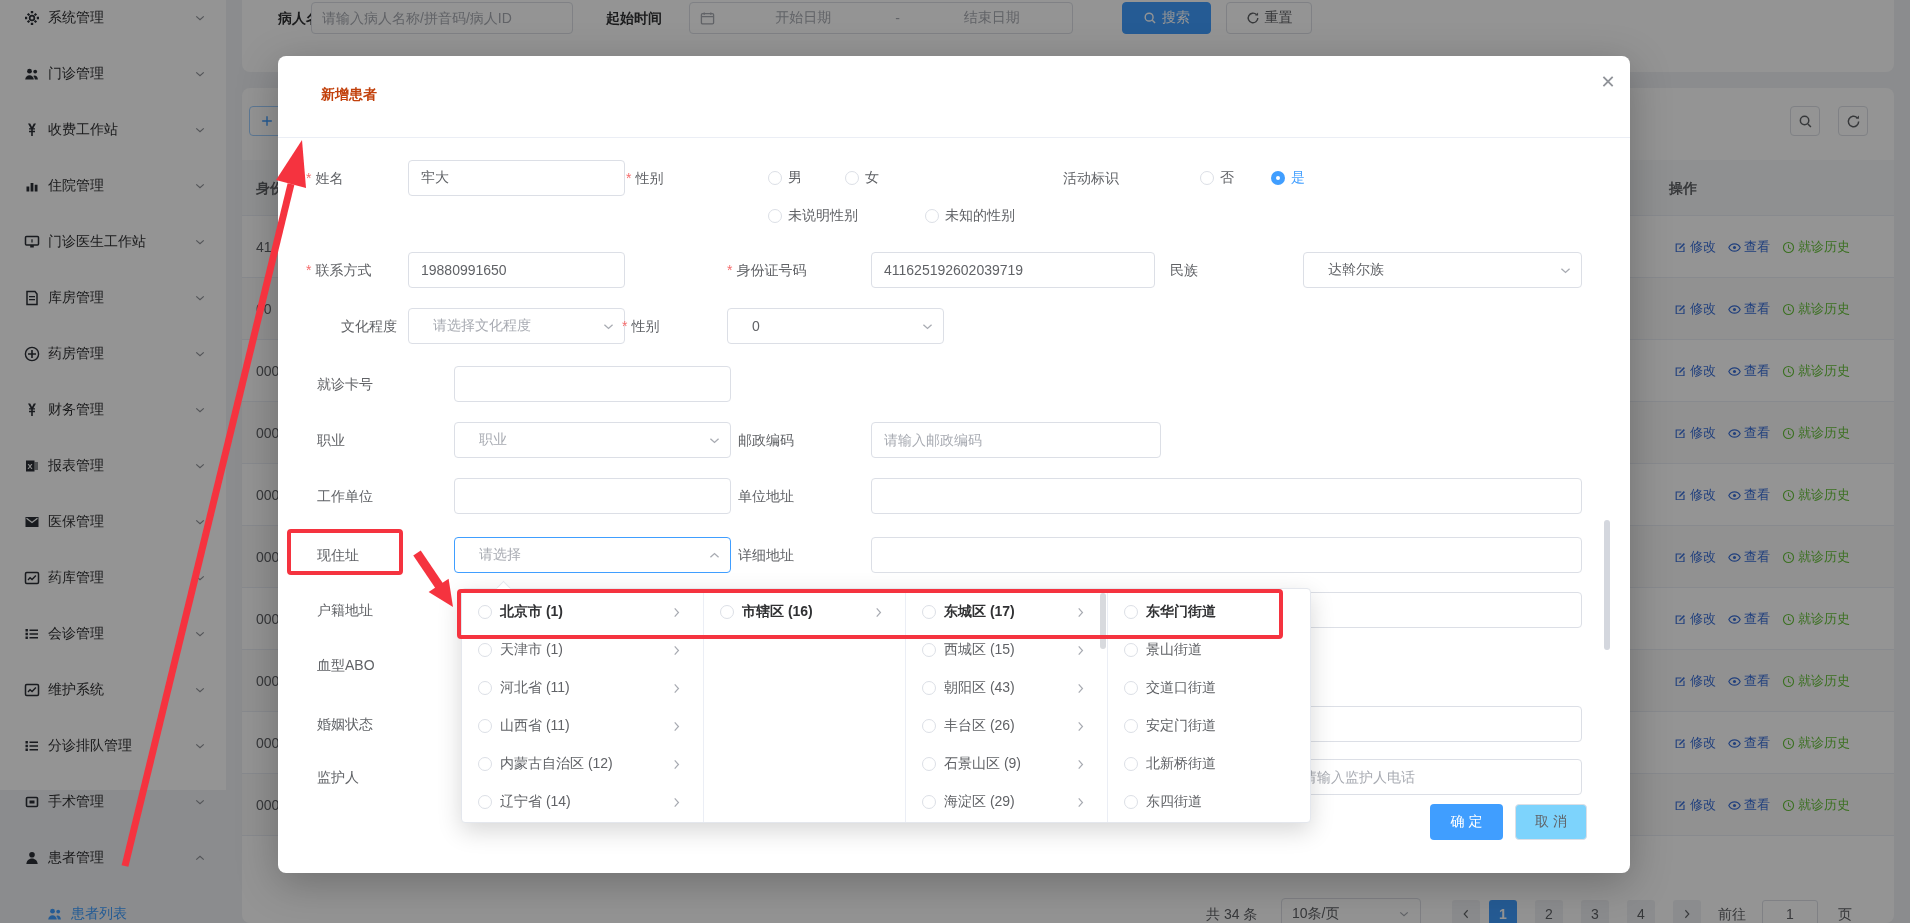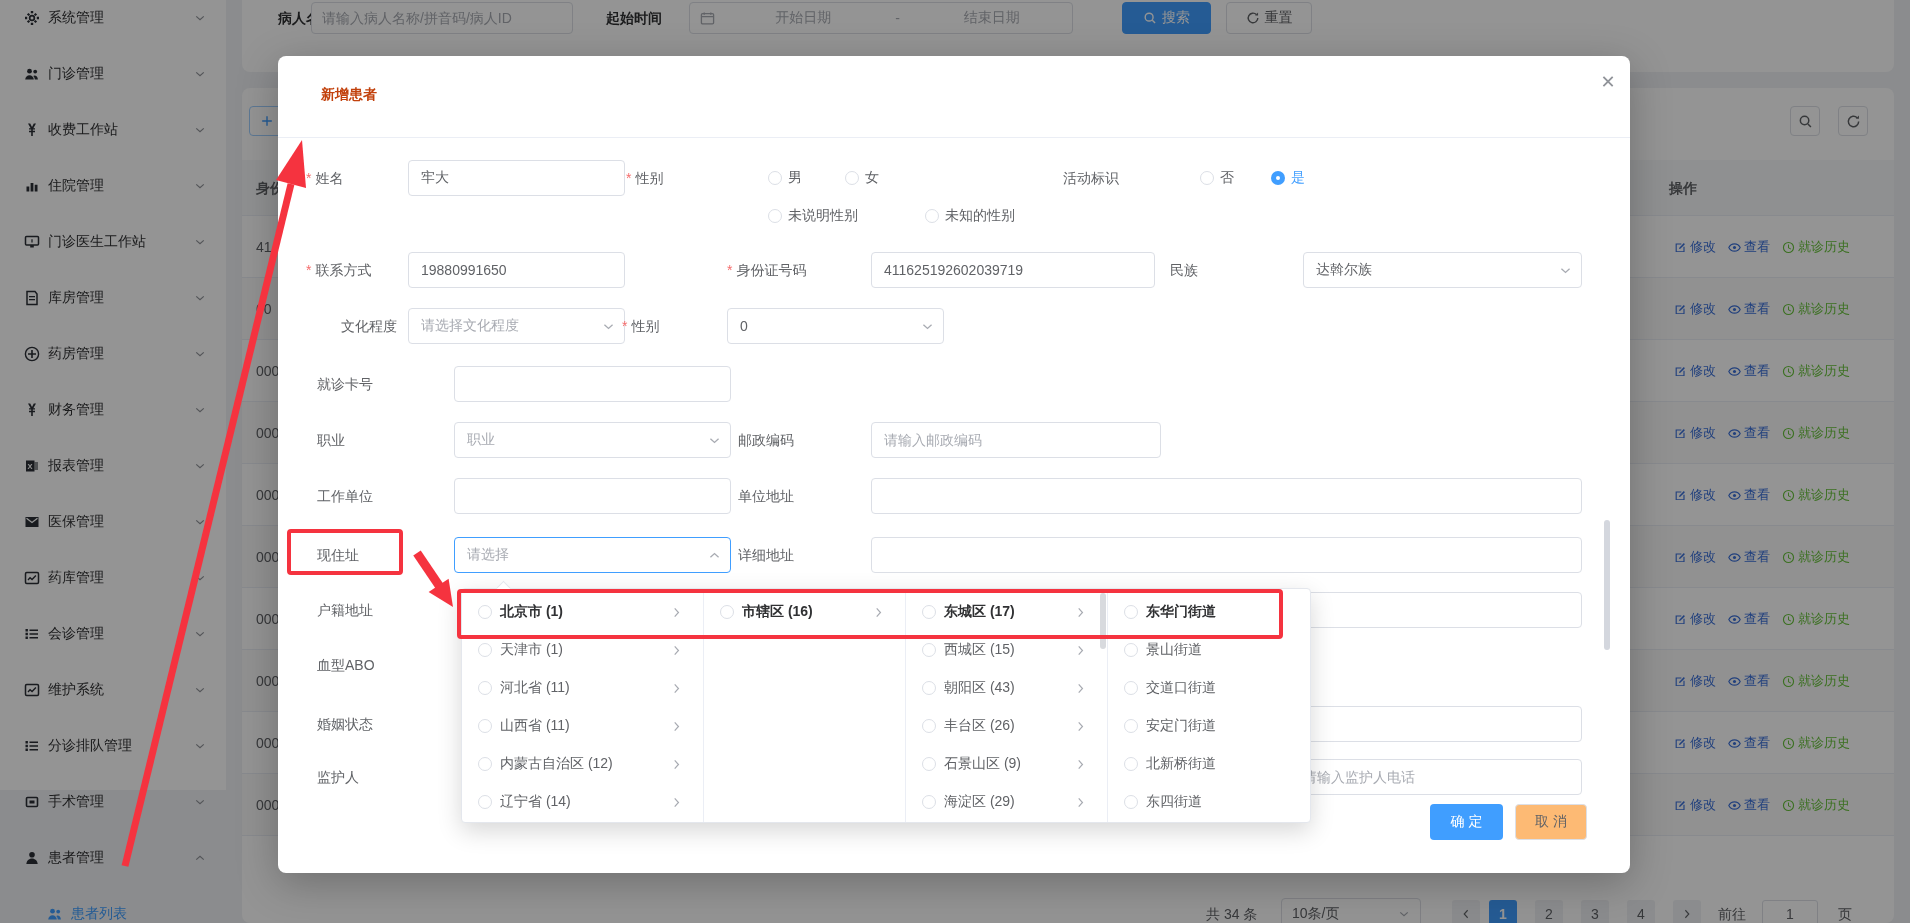--- a/index.html
+++ b/index.html
@@ -62,21 +62,21 @@
   .dim{position:absolute;left:0;top:0;width:1910px;height:923px;background:rgba(0,0,0,0.42);z-index:50;}
   
   .modal{position:absolute;left:278px;top:56px;width:1352px;height:817px;background:#fff;border-radius:8px;box-shadow:0 10px 40px rgba(0,0,0,.25);z-index:100;}
   .m-title{position:absolute;left:43px;top:30px;font-size:14px;font-weight:bold;color:#c2410c;}
   .m-close{position:absolute;left:1316px;top:12px;width:28px;height:28px;display:flex;align-items:center;justify-content:center;color:#909399;font-size:18px;cursor:pointer;}
   .m-div{position:absolute;left:0;top:81px;width:1352px;height:1px;background:#ebeef5;}
   .lbl{position:absolute;height:36px;line-height:36px;color:#606266;white-space:nowrap;}
   .star{color:#f56c6c;margin-right:4px;}
   .inp{position:absolute;height:36px;border:1px solid #dcdfe6;border-radius:4px;background:#fff;box-sizing:border-box;font-size:14px;color:#606266;padding:0 12px;font-family:inherit;}
   .inp::placeholder{color:#a8abb2;}
-  .sel{position:absolute;height:36px;border:1px solid #dcdfe6;border-radius:4px;background:#fff;box-sizing:border-box;display:flex;align-items:center;padding:0 30px 0 12px;color:#606266;cursor:pointer;}
+  .sel{position:absolute;height:36px;border:1px solid #dcdfe6;border-radius:4px;background:#fff;box-sizing:border-box;display:flex;align-items:center;padding:0 30px 0 24px;color:#606266;cursor:pointer;}
   .sel .ph{color:#a8abb2;}
   .sel .caret{position:absolute;right:9px;top:11px;width:13px;height:13px;color:#a8abb2;}
   .sel .caret.up svg{transform:rotate(180deg);}
   .sel.focus{border-color:var(--primary);}
   .rgroup{position:absolute;height:36px;display:flex;align-items:center;gap:6px;cursor:pointer;}
   .rdot{width:14px;height:14px;border:1px solid #dcdfe6;border-radius:50%;background:#fff;box-sizing:border-box;}
   .rdot.on{border:none;background:var(--primary);position:relative;}
   .rdot.on::after{content:"";position:absolute;left:5px;top:5px;width:4px;height:4px;border-radius:50%;background:#fff;}
   .rtext{color:#606266;}
   .rtext.on{color:var(--primary);}
@@ -1070,21 +1070,21 @@
         <div class="citem">
           <span class="crad"></span>
           <span>东四街道</span>
         </div>
       </div>
   </div>
 
   <div class="m-scroll"></div>
 
   <div class="m-btn" style="left:1152px;top:748px;width:73px;background:var(--primary);color:#fff;">确 定</div>
-  <div class="m-btn" style="left:1237px;top:748px;width:72px;background:#fdba74;color:#606266;border:1px solid #dcdfe6;">取 消</div>
+  <div class="m-btn" style="left:1237px;top:748px;width:72px;background:#7dd3fc;color:#606266;border:1px solid #dcdfe6;">取 消</div>
 </div>
 
 <svg class="anno" viewBox="0 0 1910 923">
   <line x1="125" y1="866" x2="291" y2="184" style="stroke:var(--anno);stroke-width:7;"></line>
   <polygon points="302,140 306,188 276,180" style="fill:var(--anno);"></polygon>
   <rect x="289" y="531" width="112" height="42" rx="2" style="fill:none;stroke:var(--anno);stroke-width:4;"></rect>
   <line x1="417" y1="553" x2="440" y2="587" style="stroke:var(--anno);stroke-width:9;"></line>
   <polygon points="453,607 448.6,578.7 428.6,592.1" style="fill:var(--anno);"></polygon>
   <rect x="459" y="591" width="822" height="46" rx="2" style="fill:none;stroke:var(--anno);stroke-width:4;"></rect>
 </svg>

